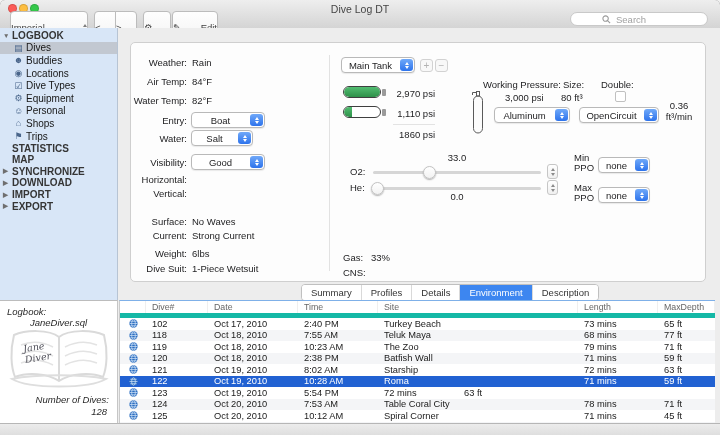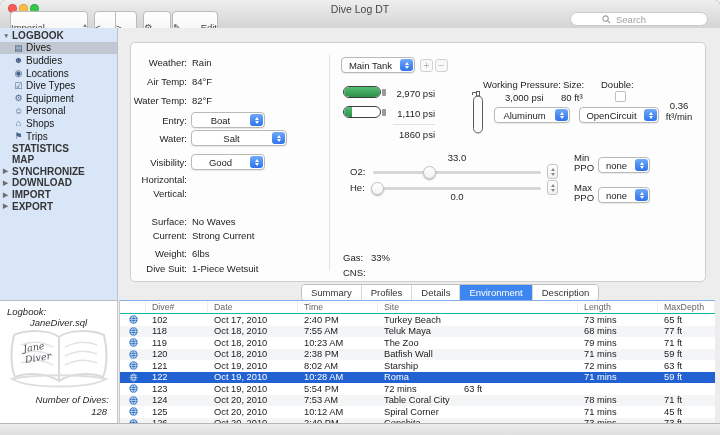--- a/index.html
+++ b/index.html
@@ -80,21 +80,21 @@
   .cons{position:absolute;left:518px;width:60px;text-align:center;line-height:11px}
   
   .tabbar{position:absolute;left:183px;top:256px;height:15px;display:flex;background:#fff;border:1px solid #c0c0c0;
     border-radius:4px;overflow:hidden;box-shadow:0 1px 1px rgba(0,0,0,.06)}
   .tab{padding:0 9px;font-size:9.5px;color:#333;display:flex;align-items:center;border-right:1px solid #d9d9d9;background:#fff}
   .tab:last-child{border-right:none}
   .tab.active{background:#3d86f0;color:#fff}
   
   .dtable{position:absolute;left:1px;top:272px;width:595px;height:123px;background:#fff;overflow:hidden;
     border-top:1px solid #7fb0e8;border-left:1px solid #cbcbcb}
-  .thead{display:flex;height:12px;align-items:center;font-size:8.8px;color:#666;border-bottom:1px solid #14b8a6;background:#fff}
+  .thead{display:flex;height:12px;align-items:center;font-size:8.8px;color:#666;border-bottom:5px solid #14b8a6;background:#fff}
   .thead .c{border-right:1px solid #efefef;height:100%;display:flex;align-items:center}
   .trow{display:flex;height:11.5px;align-items:center;font-size:9.3px;color:#1b1b1b}
   .tbody .trow:nth-child(even){background:#f4f5f7}
   .trow.sel{background:#2161d2 !important;color:#fff}
   .c{box-sizing:border-box;padding-left:6px;white-space:nowrap;overflow:hidden}
   .ci{width:26px;padding-left:0;display:flex;justify-content:center;align-items:center}
   .c0{width:62px}.c1{width:90px}.c2{width:80px}.c3{width:200px}.c4{width:80px}.c5{flex:1}
   
   .footer{position:absolute;left:0;top:423px;width:720px;height:12px;
     background:linear-gradient(#ececec,#dddddd);border-top:1px solid #b6b6b6}
@@ -243,21 +243,21 @@
         <div class="popup" style="left:60px;top:0;width:74px">
           <span class="pv">Boat</span>
           <span class="pstep">
               <i class="u"></i>
               <i class="d"></i>
             </span>
         </div>
       </div>
       <div class="lrow" style="top:87px">
         <span class="lab" style="top:3px">Water:</span>
-        <div class="popup" style="left:60px;top:0;width:96px">
+        <div class="popup" style="left:60px;top:0;width:62px">
           <span class="pv">Salt</span>
           <span class="pstep">
               <i class="u"></i>
               <i class="d"></i>
             </span>
         </div>
       </div>
       <div class="lrow" style="top:111px">
         <span class="lab" style="top:3px">Visibility:</span>
         <div class="popup" style="left:60px;top:0;width:74px">

